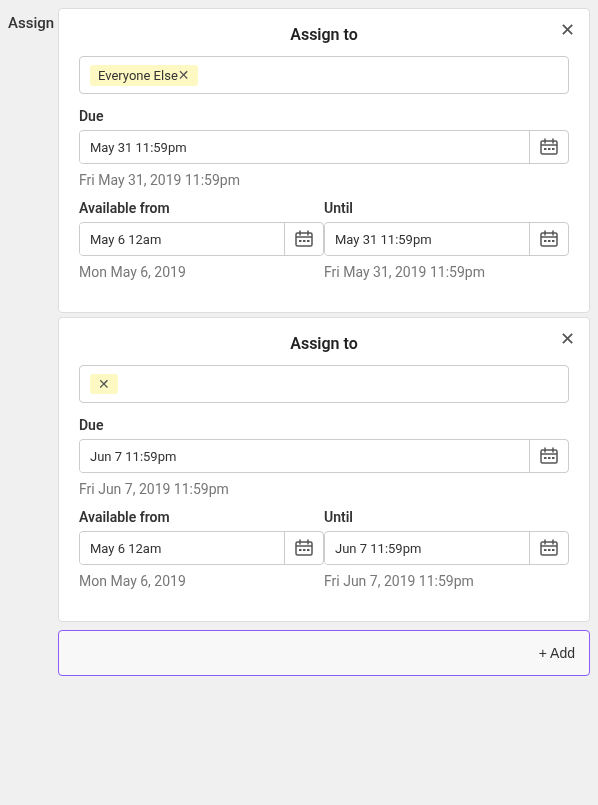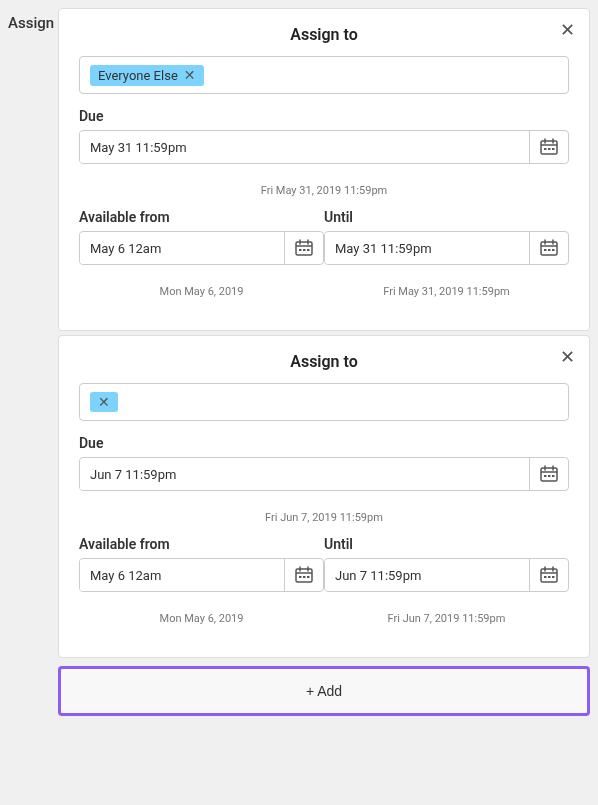--- a/index.html
+++ b/index.html
@@ -77,26 +77,25 @@
       padding: 6px 10px;
       min-height: 38px;
       display: flex;
       align-items: center;
       flex-wrap: wrap;
       gap: 6px;
       margin-bottom: 14px;
     }
 
     .tag {
-      background: #7dd3fc;
+      background: #fef9c3;
       border-radius: 3px;
       padding: 3px 8px;
       display: flex;
       align-items: flex-start;
-      gap: 6px;
       font-size: 13px;
       color: #333;
     }
 
     .tag-remove {
       background: none;
       border: none;
       cursor: pointer;
       font-size: 14px;
       color: #555;
@@ -110,21 +109,21 @@
       color: #333;
       margin-bottom: 6px;
     }
 
     .date-input-row {
       display: flex;
       align-items: center;
       border: 1px solid #ccc;
       border-radius: 4px;
       overflow: hidden;
-      margin-bottom: 20px;
+      margin-bottom: 8px;
     }
 
     .date-input-text {
       flex: 1;
       padding: 8px 10px;
       font-size: 13px;
       color: #333;
       background: #fff;
     }
 
@@ -139,43 +138,42 @@
       justify-content: center;
     }
 
     .calendar-icon {
       width: 18px;
       height: 18px;
       display: inline-block;
     }
 
     .date-hint {
-      font-size: 11px;
+      font-size: 14px;
       color: #777;
       margin-bottom: 12px;
-      text-align: center;
     }
 
     .two-col {
       display: flex;
       gap: 0;
     }
 
     .col {
       flex: 1;
     }
 
     .add-bar {
       background: #f8f8f8;
-      border: 3px solid #8b5cf6;
+      border: 1px solid #8b5cf6;
       border-radius: 4px;
       padding: 14px;
       display: flex;
       align-items: center;
-      justify-content: center;
+      justify-content: flex-end;
       cursor: pointer;
       margin-top: 4px;
     }
 
     .add-bar-btn {
       background: none;
       border: none;
       font-size: 14px;
       color: #333;
       cursor: pointer;

